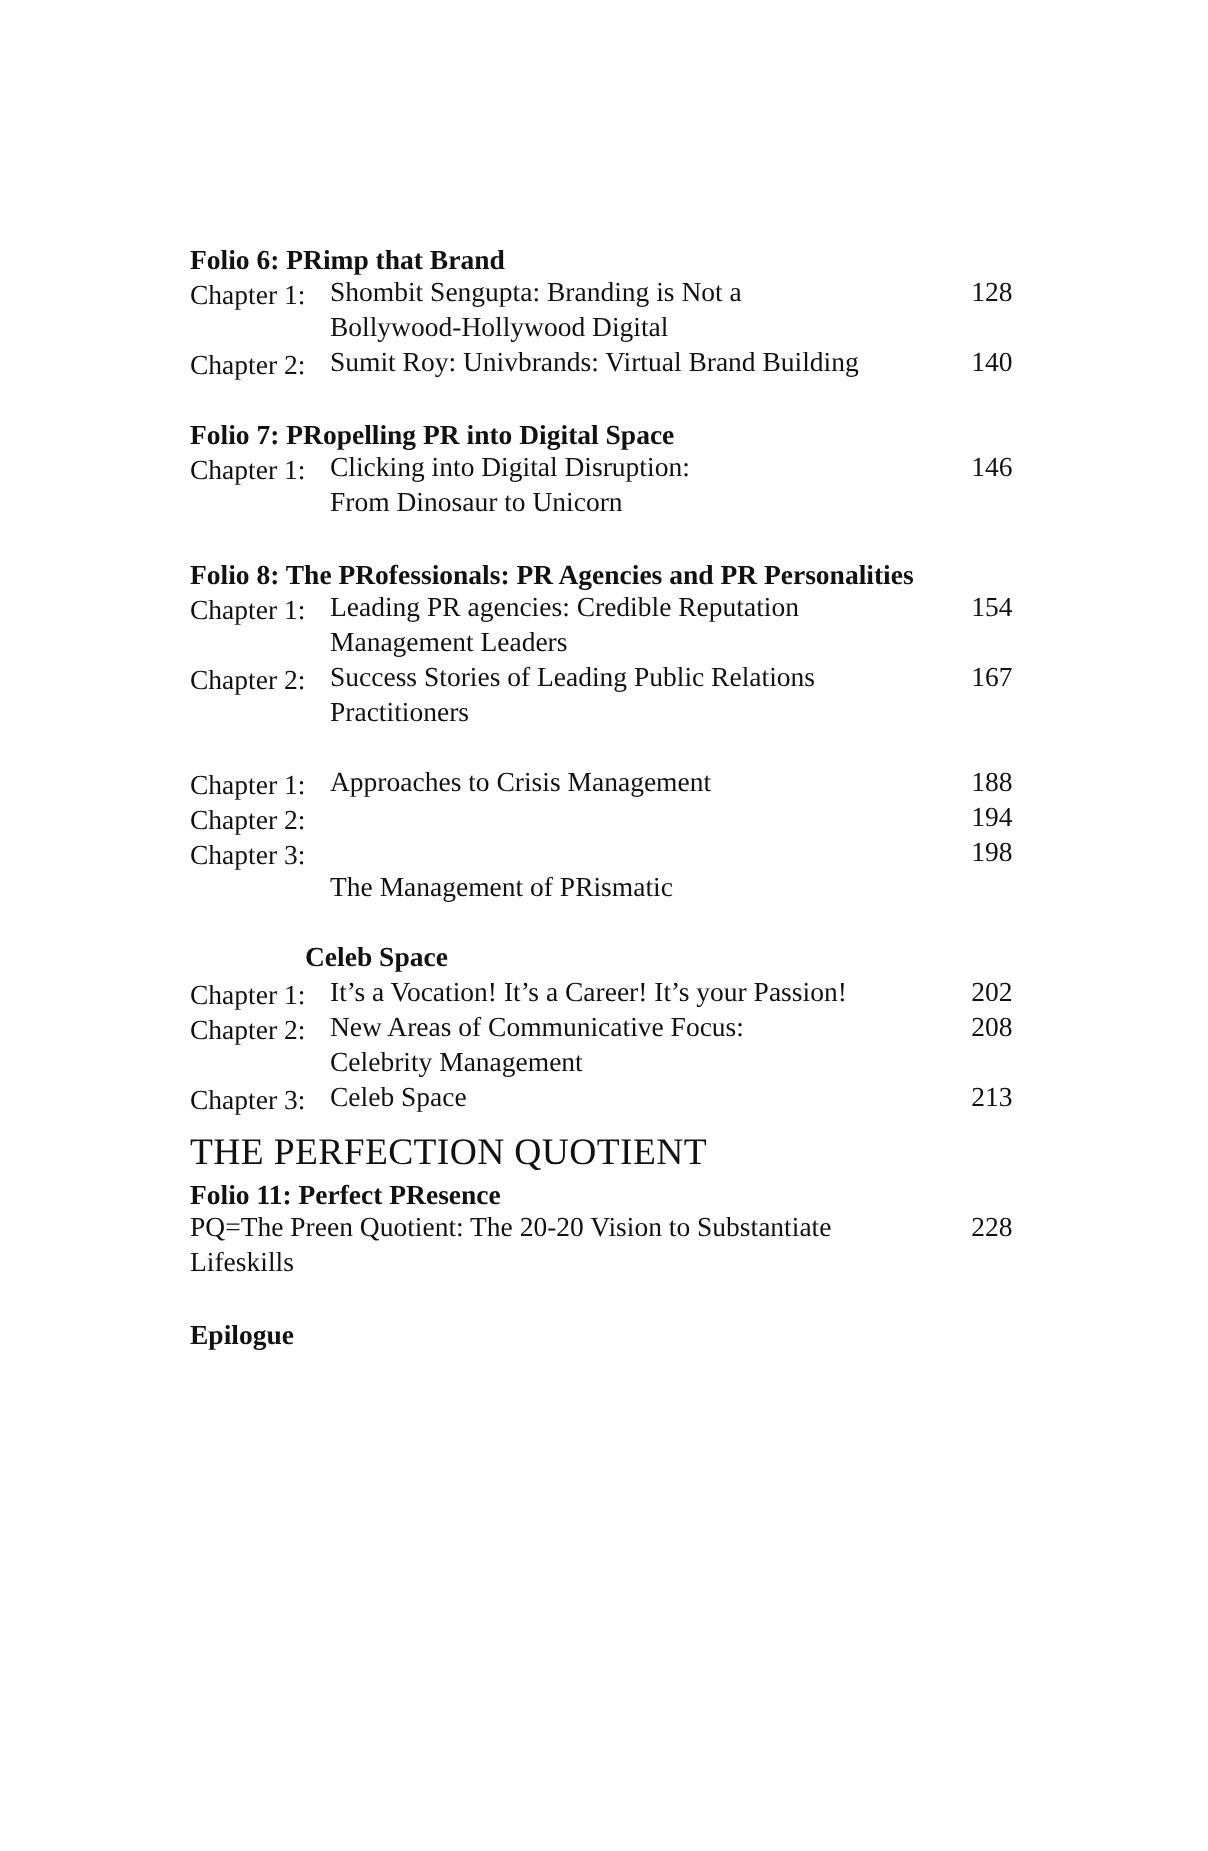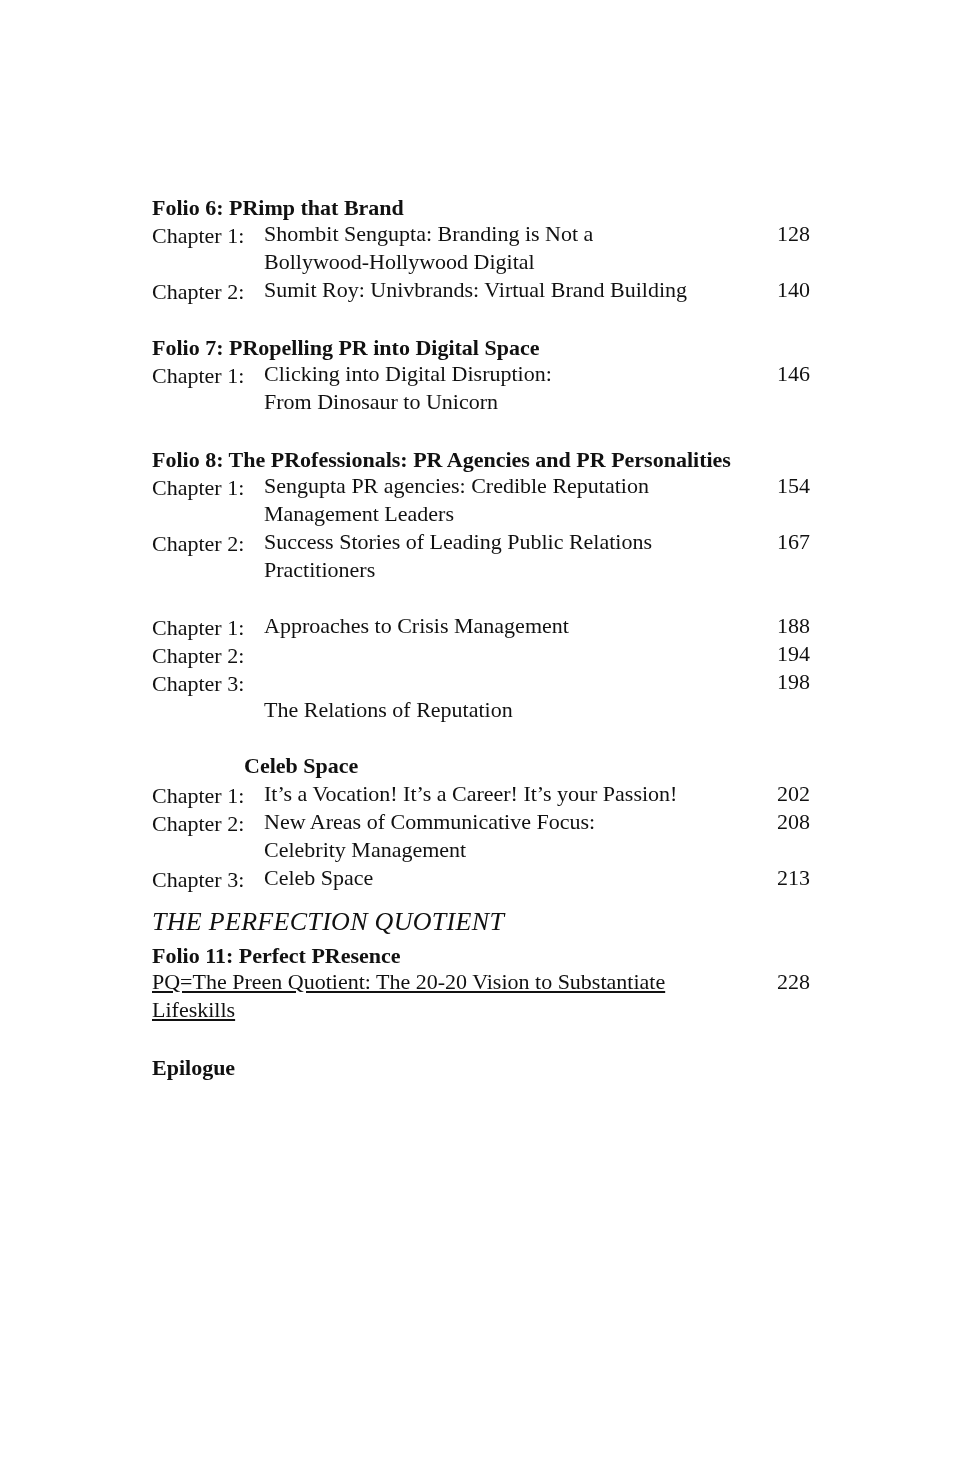--- a/index.html
+++ b/index.html
@@ -3,25 +3,25 @@
 <meta charset="utf-8">
 <style>
   html, body { margin: 0; padding: 0; background: #ffffff; }
   body { width: 966px; height: 1481px; position: relative; overflow: hidden;
          font-family: "Liberation Serif", "DejaVu Serif", serif; color: #111111; }
   .page { position: absolute; left: 152px; top: 192px; width: 660px; }
   .line { position: relative; height: 28px; line-height: 28px; font-size: 22px; white-space: nowrap; }
   .folio { font-weight: bold; }
   .label { position: absolute; left: 0; top: 2px; }
   .title { position: absolute; left: 112px; top: 0; }
-  .title.plain { left: 0; text-decoration: underline; }
+  .title.plain { left: 0; }
   .folio .cont2 { position: absolute; left: 92px; }
   .pg { position: absolute; right: 2px; top: 0; }
   .gap { height: 28px; }
-  .part { font-size: 26px; height: 40px; line-height: 40px; margin-top: 8px; letter-spacing: 0.3px; font-style: italic; }
+  .part { font-size: 30px; height: 40px; line-height: 40px; margin-top: 8px; letter-spacing: 0.3px; }
 </style>
 </head>
 <body>
 
 <div class="page">
 
   <div class="line folio">
       <span class="label">Folio 6: PRimp that Brand</span>
     </div>
   <div class="line">
@@ -50,21 +50,21 @@
   <div class="line">
       <span class="title">From Dinosaur to Unicorn</span>
     </div>
   <div class="gap"></div>
 
   <div class="line folio">
       <span class="label">Folio 8: The PRofessionals: PR Agencies and PR Personalities</span>
     </div>
   <div class="line">
     <span class="label">Chapter 1:</span>
-    <span class="title">Sengupta PR agencies: Credible Reputation</span>
+    <span class="title">Leading PR agencies: Credible Reputation</span>
     <span class="pg">154</span>
   </div>
   <div class="line">
       <span class="title">Management Leaders</span>
     </div>
   <div class="line">
     <span class="label">Chapter 2:</span>
     <span class="title">Success Stories of Leading Public Relations</span>
     <span class="pg">167</span>
   </div>
@@ -80,21 +80,21 @@
   </div>
   <div class="line">
     <span class="label">Chapter 2:</span>
     <span class="pg">194</span>
   </div>
   <div class="line">
     <span class="label">Chapter 3:</span>
     <span class="pg">198</span>
   </div>
   <div class="line">
-      <span class="title">The Relations of Reputation</span>
+      <span class="title">The Management of PRismatic</span>
     </div>
   <div class="gap"></div>
 
   <div class="line folio">
       <span class="cont2">Celeb Space</span>
     </div>
   <div class="line">
     <span class="label">Chapter 1:</span>
     <span class="title">It’s a Vocation! It’s a Career! It’s your Passion!</span>
     <span class="pg">202</span>

